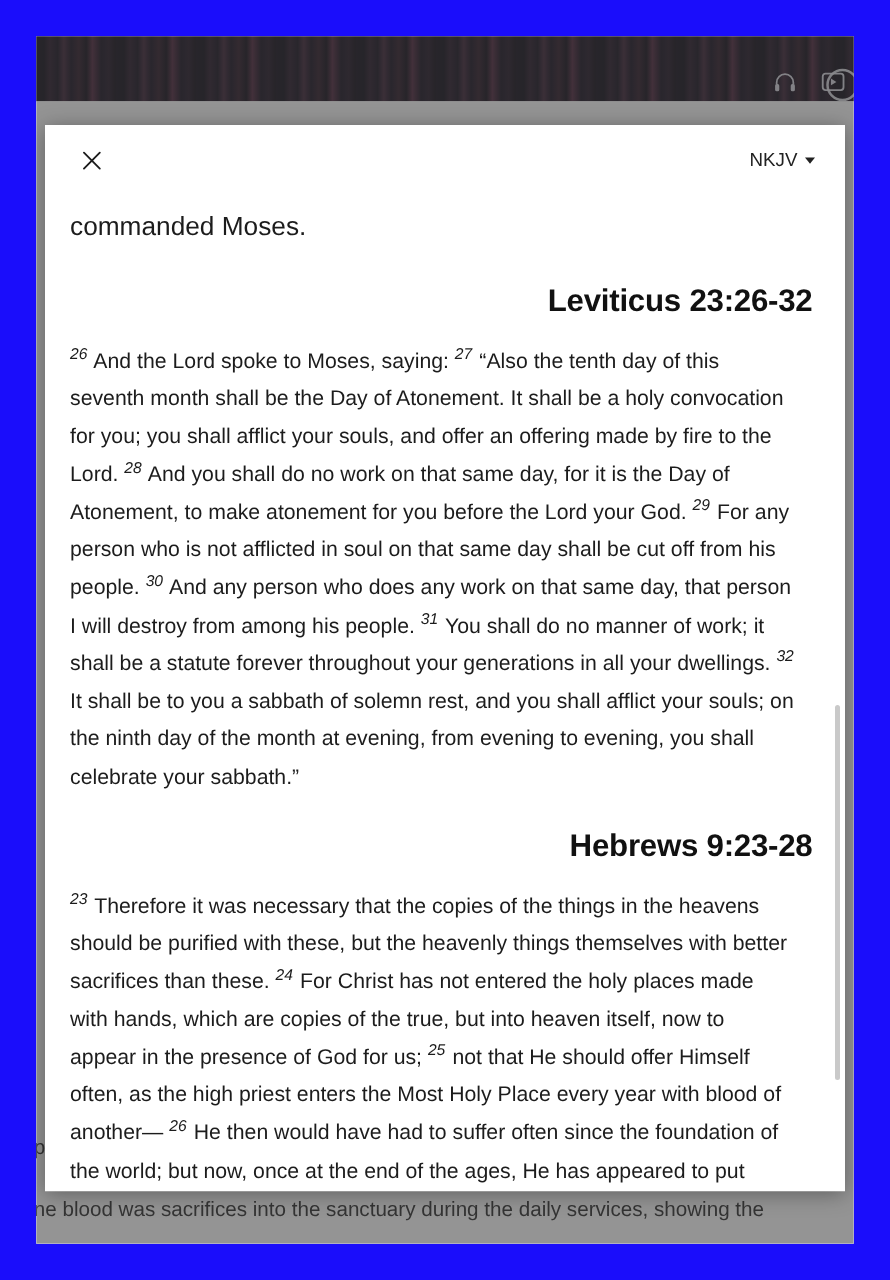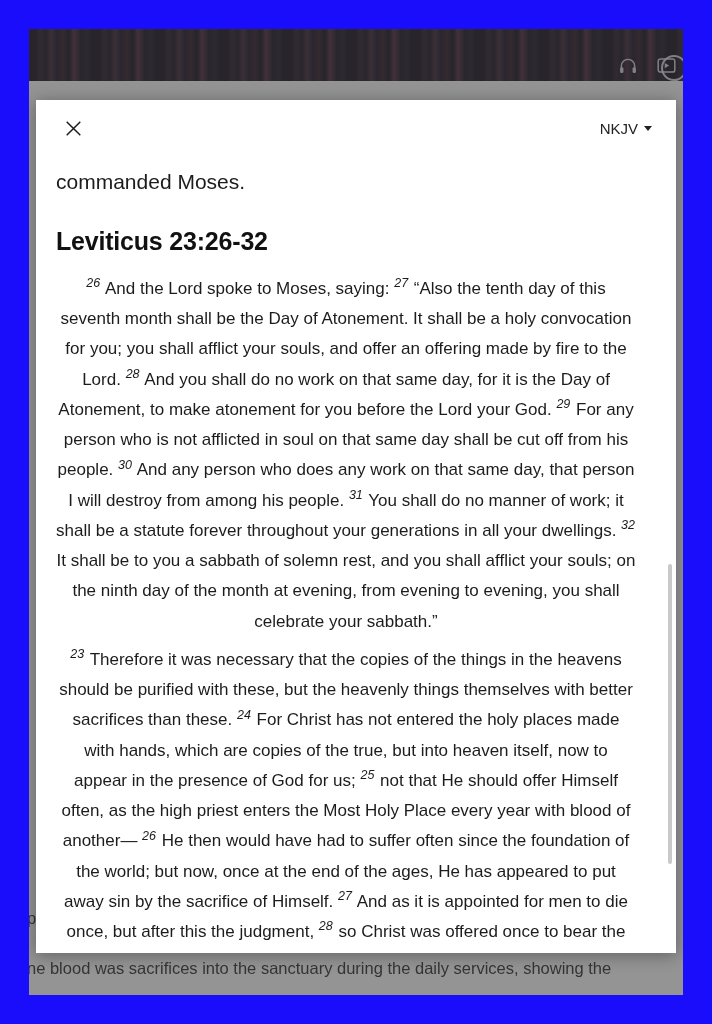--- a/index.html
+++ b/index.html
@@ -157,28 +157,29 @@
     color: #1c1c1c;
     margin: 8px 0 0 0;
   }
   .passage-heading {
     font-family: "Liberation Sans", sans-serif;
     font-size: 25px;
     font-weight: 700;
     letter-spacing: -0.2px;
     color: #111;
     margin: 26px 0 18px 0;
+    text-align: right;
   }
   .passage-body {
     font-family: "Liberation Sans", sans-serif;
     font-size: 17px;
     line-height: 1.78;
     color: #1c1c1c;
     margin: 0 14px 8px 0;
-    text-align: center;
+    text-align: left;
   }
   .vnum {
     font-size: 12.5px;
     font-style: italic;
     vertical-align: super;
     line-height: 0;
     padding-right: 1px;
     color: #1c1c1c;
   }
 
@@ -252,19 +253,20 @@
         <span>NKJV</span>
         <span class="caret"></span>
       </div>
     </div>
 
     <div id="reader-scroll">
       <div id="reader-content">
           <p class="lead-fragment">commanded Moses.</p>
           <h2 class="passage-heading">Leviticus 23:26-32</h2>
           <p class="passage-body"><span class="vnum">26</span><span> And the Lord spoke to Moses, saying: </span><span class="vnum">27</span><span> “Also the tenth day of this seventh month shall be the Day of Atonement. It shall be a holy convocation for you; you shall afflict your souls, and offer an offering made by fire to the Lord. </span><span class="vnum">28</span><span> And you shall do no work on that same day, for it is the Day of Atonement, to make atonement for you before the Lord your God. </span><span class="vnum">29</span><span> For any person who is not afflicted in soul on that same day shall be cut off from his people. </span><span class="vnum">30</span><span> And any person who does any work on that same day, that person I will destroy from among his people. </span><span class="vnum">31</span><span> You shall do no manner of work; it shall be a statute forever throughout your generations in all your dwellings. </span><span class="vnum">32</span><span> It shall be to you a sabbath of solemn rest, and you shall afflict your souls; on the ninth day of the month at evening, from evening to evening, you shall celebrate your sabbath.”</span></p>
+          <h2 class="passage-heading">Hebrews 9:23-28</h2>
           <p class="passage-body"><span class="vnum">23</span><span> Therefore it was necessary that the copies of the things in the heavens should be purified with these, but the heavenly things themselves with better sacrifices than these. </span><span class="vnum">24</span><span> For Christ has not entered the holy places made with hands, which are copies of the true, but into heaven itself, now to appear in the presence of God for us; </span><span class="vnum">25</span><span> not that He should offer Himself often, as the high priest enters the Most Holy Place every year with blood of another— </span><span class="vnum">26</span><span> He then would have had to suffer often since the foundation of the world; but now, once at the end of the ages, He has appeared to put away sin by the sacrifice of Himself. </span><span class="vnum">27</span><span> And as it is appointed for men to die once, but after this the judgment, </span><span class="vnum">28</span><span> so Christ was offered once to bear the sins of many. To those who eagerly wait for Him He will appear a second time, apart from sin, for salvation.</span></p>
         </div>
       <div id="reader-scrollbar"></div>
     </div>
   </div>
 
 </div>
 
 </body></html>

